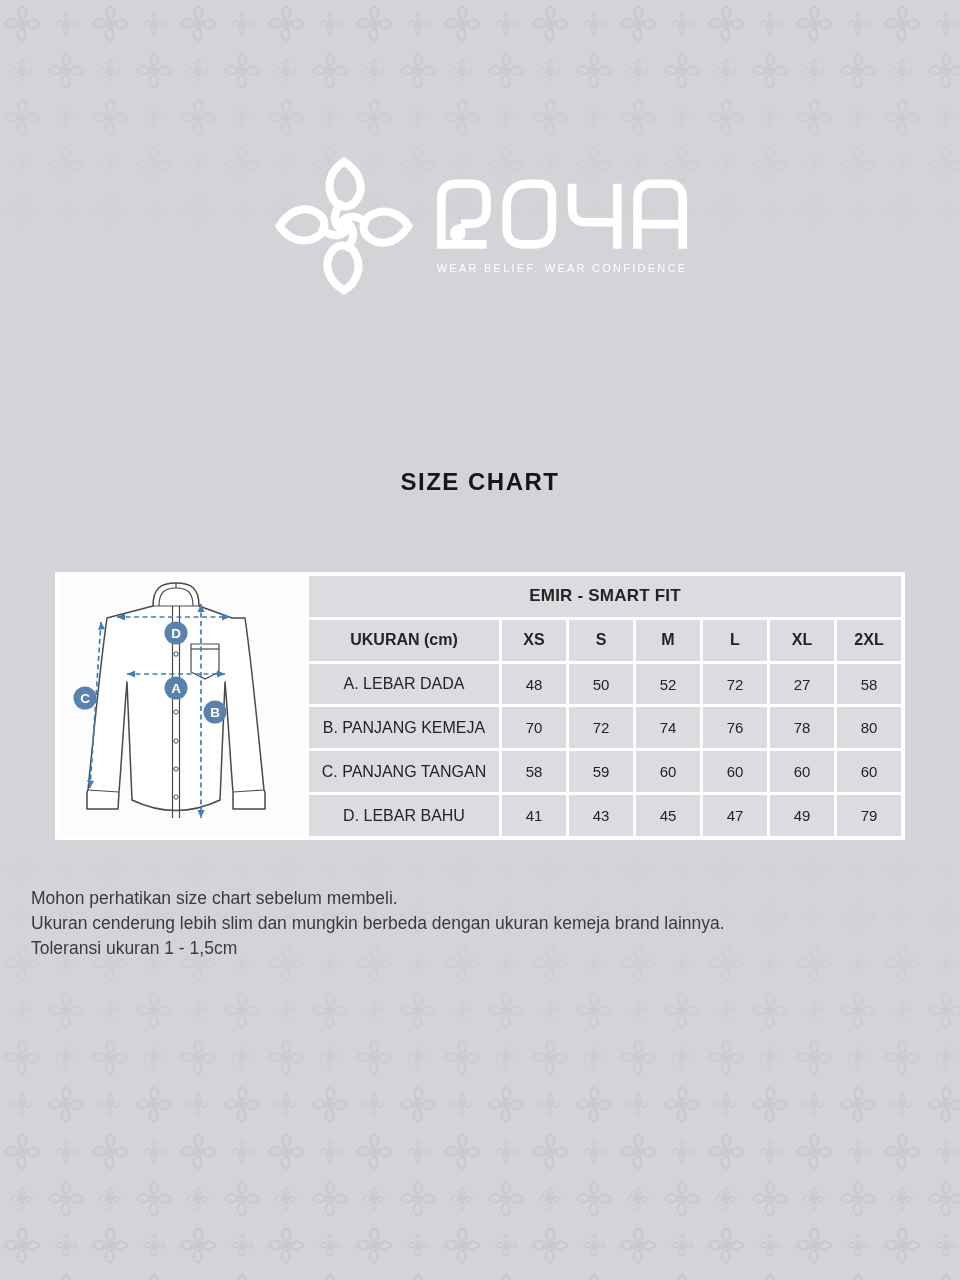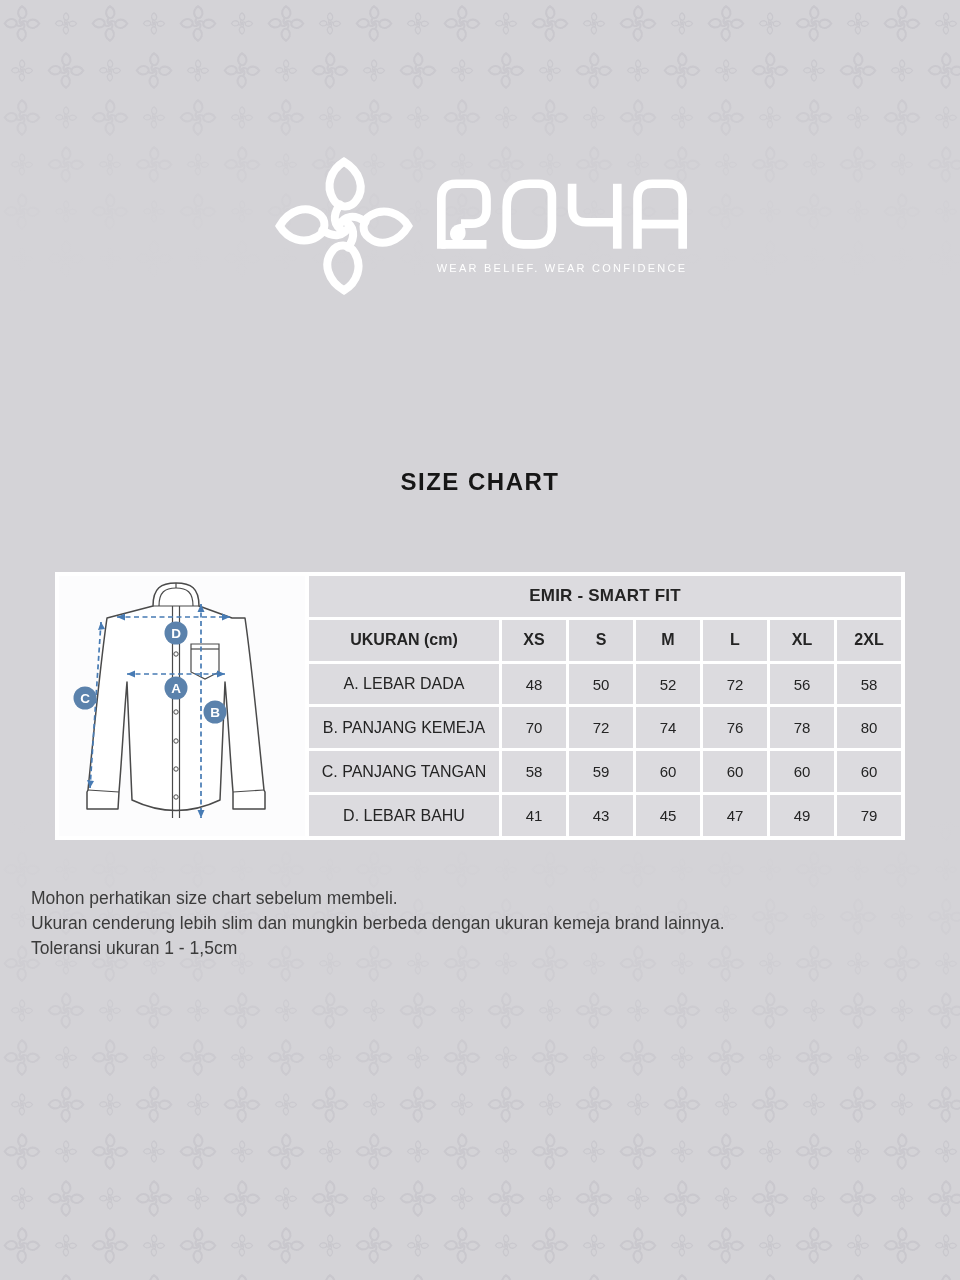--- a/index.html
+++ b/index.html
@@ -213,21 +213,21 @@
       <div class="cell hdr">M</div>
       <div class="cell hdr">L</div>
       <div class="cell hdr">XL</div>
       <div class="cell hdr">2XL</div>
 
       <div class="cell rowlabel">A. LEBAR DADA</div>
       <div class="cell">48</div>
       <div class="cell">50</div>
       <div class="cell">52</div>
       <div class="cell">72</div>
-      <div class="cell">56</div>
+      <div class="cell">27</div>
       <div class="cell">58</div>
 
       <div class="cell rowlabel">B. PANJANG KEMEJA</div>
       <div class="cell">70</div>
       <div class="cell">72</div>
       <div class="cell">74</div>
       <div class="cell">76</div>
       <div class="cell">78</div>
       <div class="cell">80</div>
 

